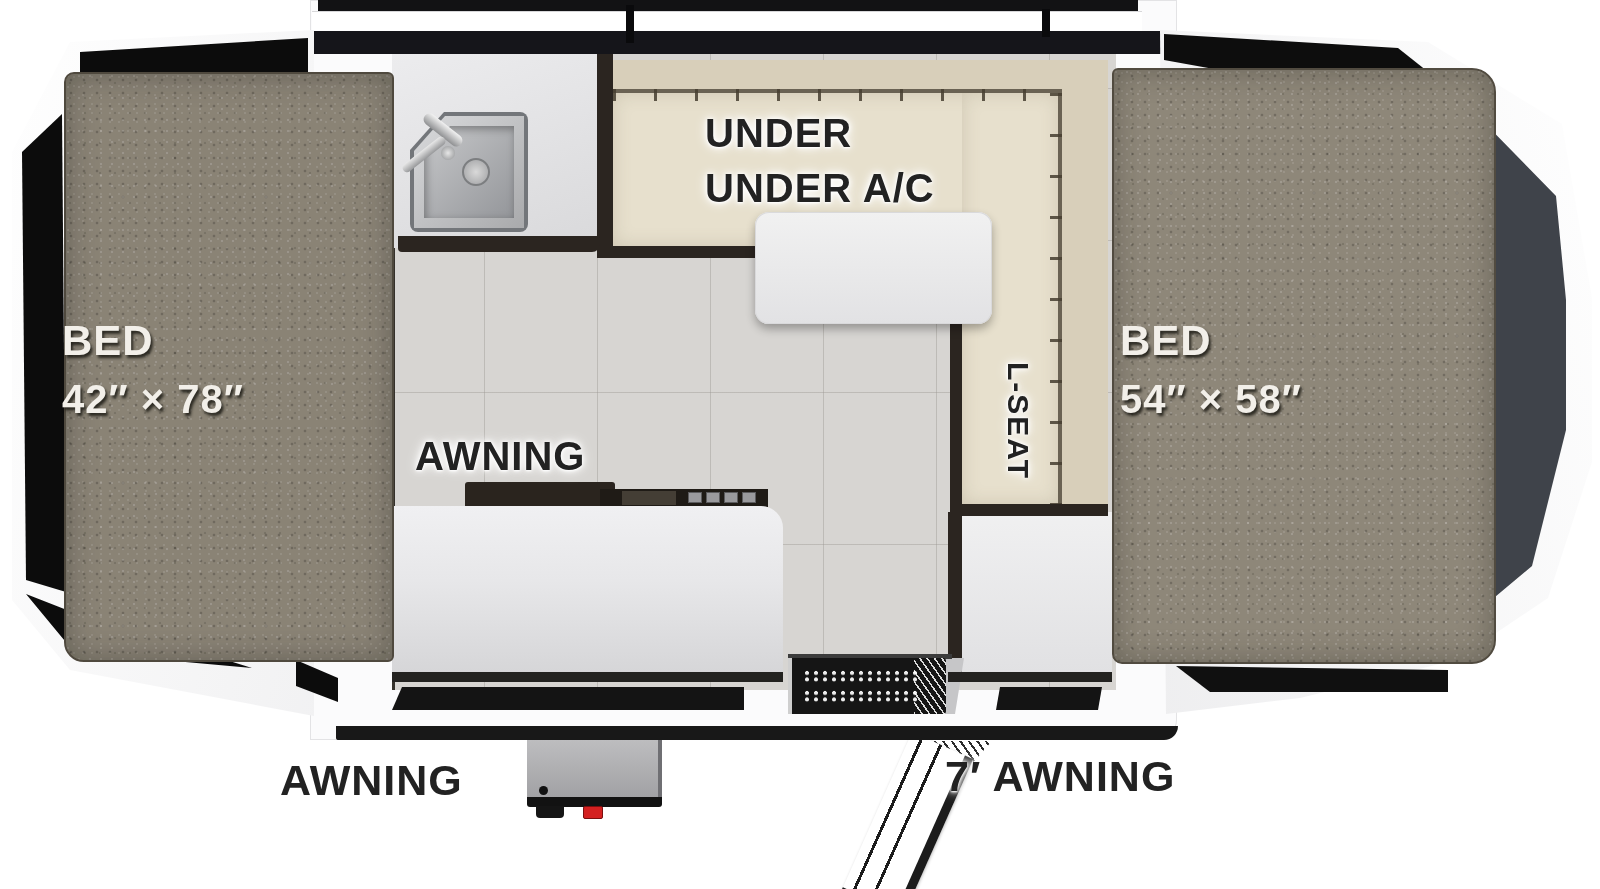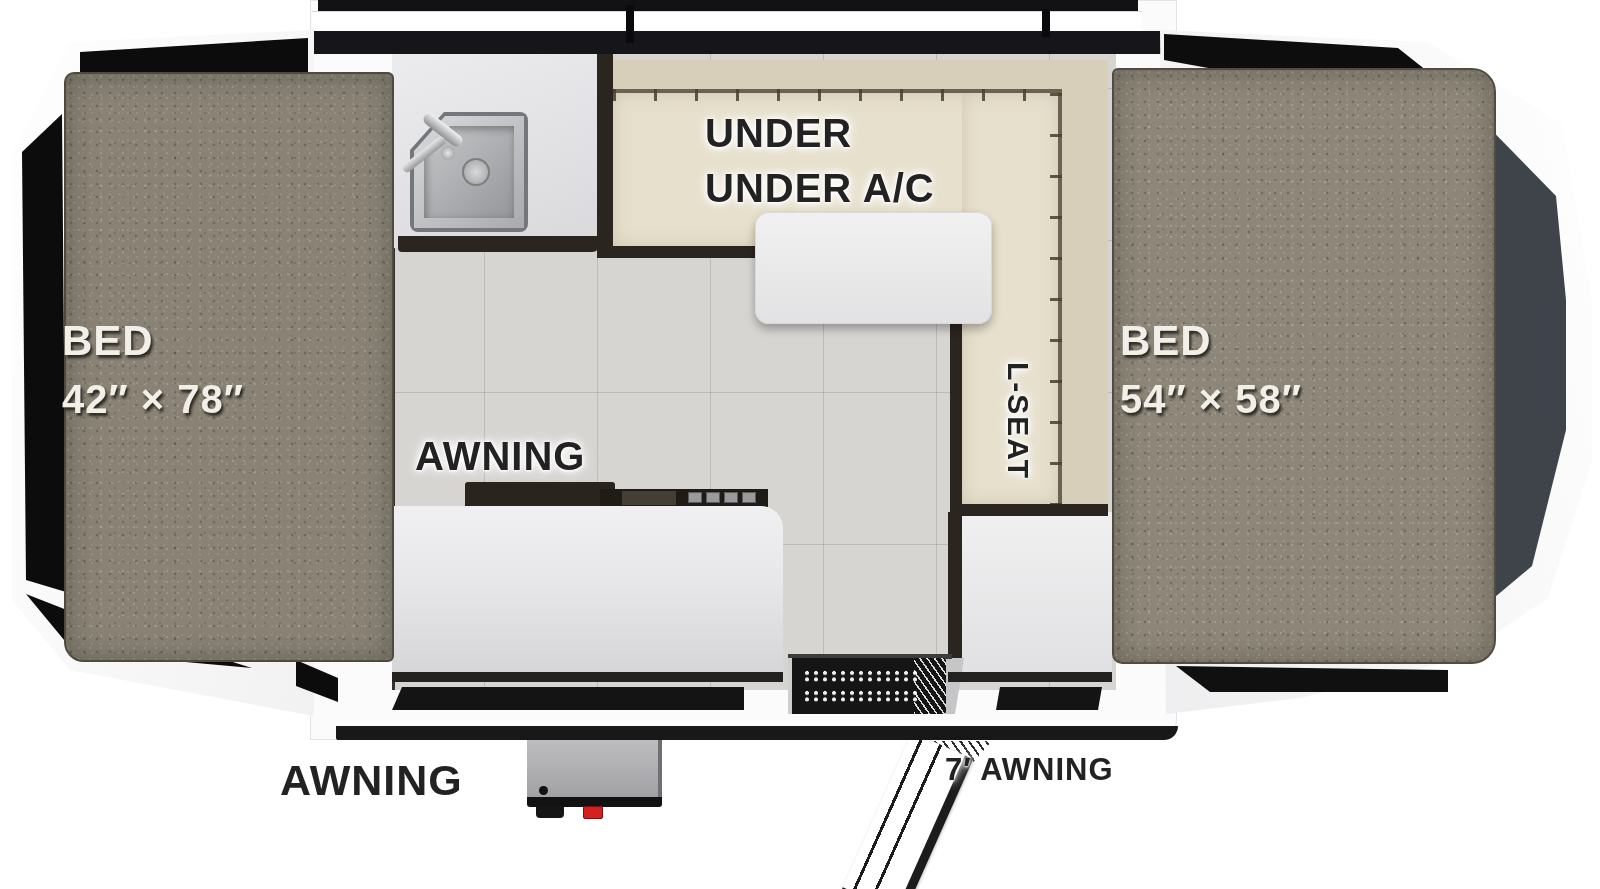--- a/index.html
+++ b/index.html
@@ -161,21 +161,21 @@
   .lbl-light{color:#f2efe9;text-shadow:2px 3px 3px rgba(25,23,18,.85);}
   .bed-label{width:340px;font-size:42px;line-height:58px;}
   .bed-label .dim{font-size:40px;}
   .bed-label-left{left:62px;top:312px;}
   .bed-label-right{left:1120px;top:312px;width:380px;}
   .under-bunk-label{left:705px;top:106px;width:300px;font-size:40px;line-height:55px;}
   .l-seat-label{left:995px;top:348px;height:146px;width:46px;font-size:30px;letter-spacing:2px;
     writing-mode:vertical-rl;text-orientation:mixed;display:flex;align-items:center;justify-content:center;}
   .fridge-label{left:415px;top:434px;width:250px;font-size:40px;}
   .griddle-label{left:280px;top:756px;width:245px;font-size:43px;}
-  .awning-label{left:945px;top:752px;width:240px;font-size:31px;}
+  .awning-label{left:945px;top:752px;width:240px;font-size:43px;}
 
   
   .z0{z-index:0}.z1{z-index:1}.z2{z-index:2}.z3{z-index:3}.z4{z-index:4}
   .z5{z-index:5}.z6{z-index:6}.z9{z-index:9}
 </style>
 </head>
 <body>
 
 <div class="scene">
 

